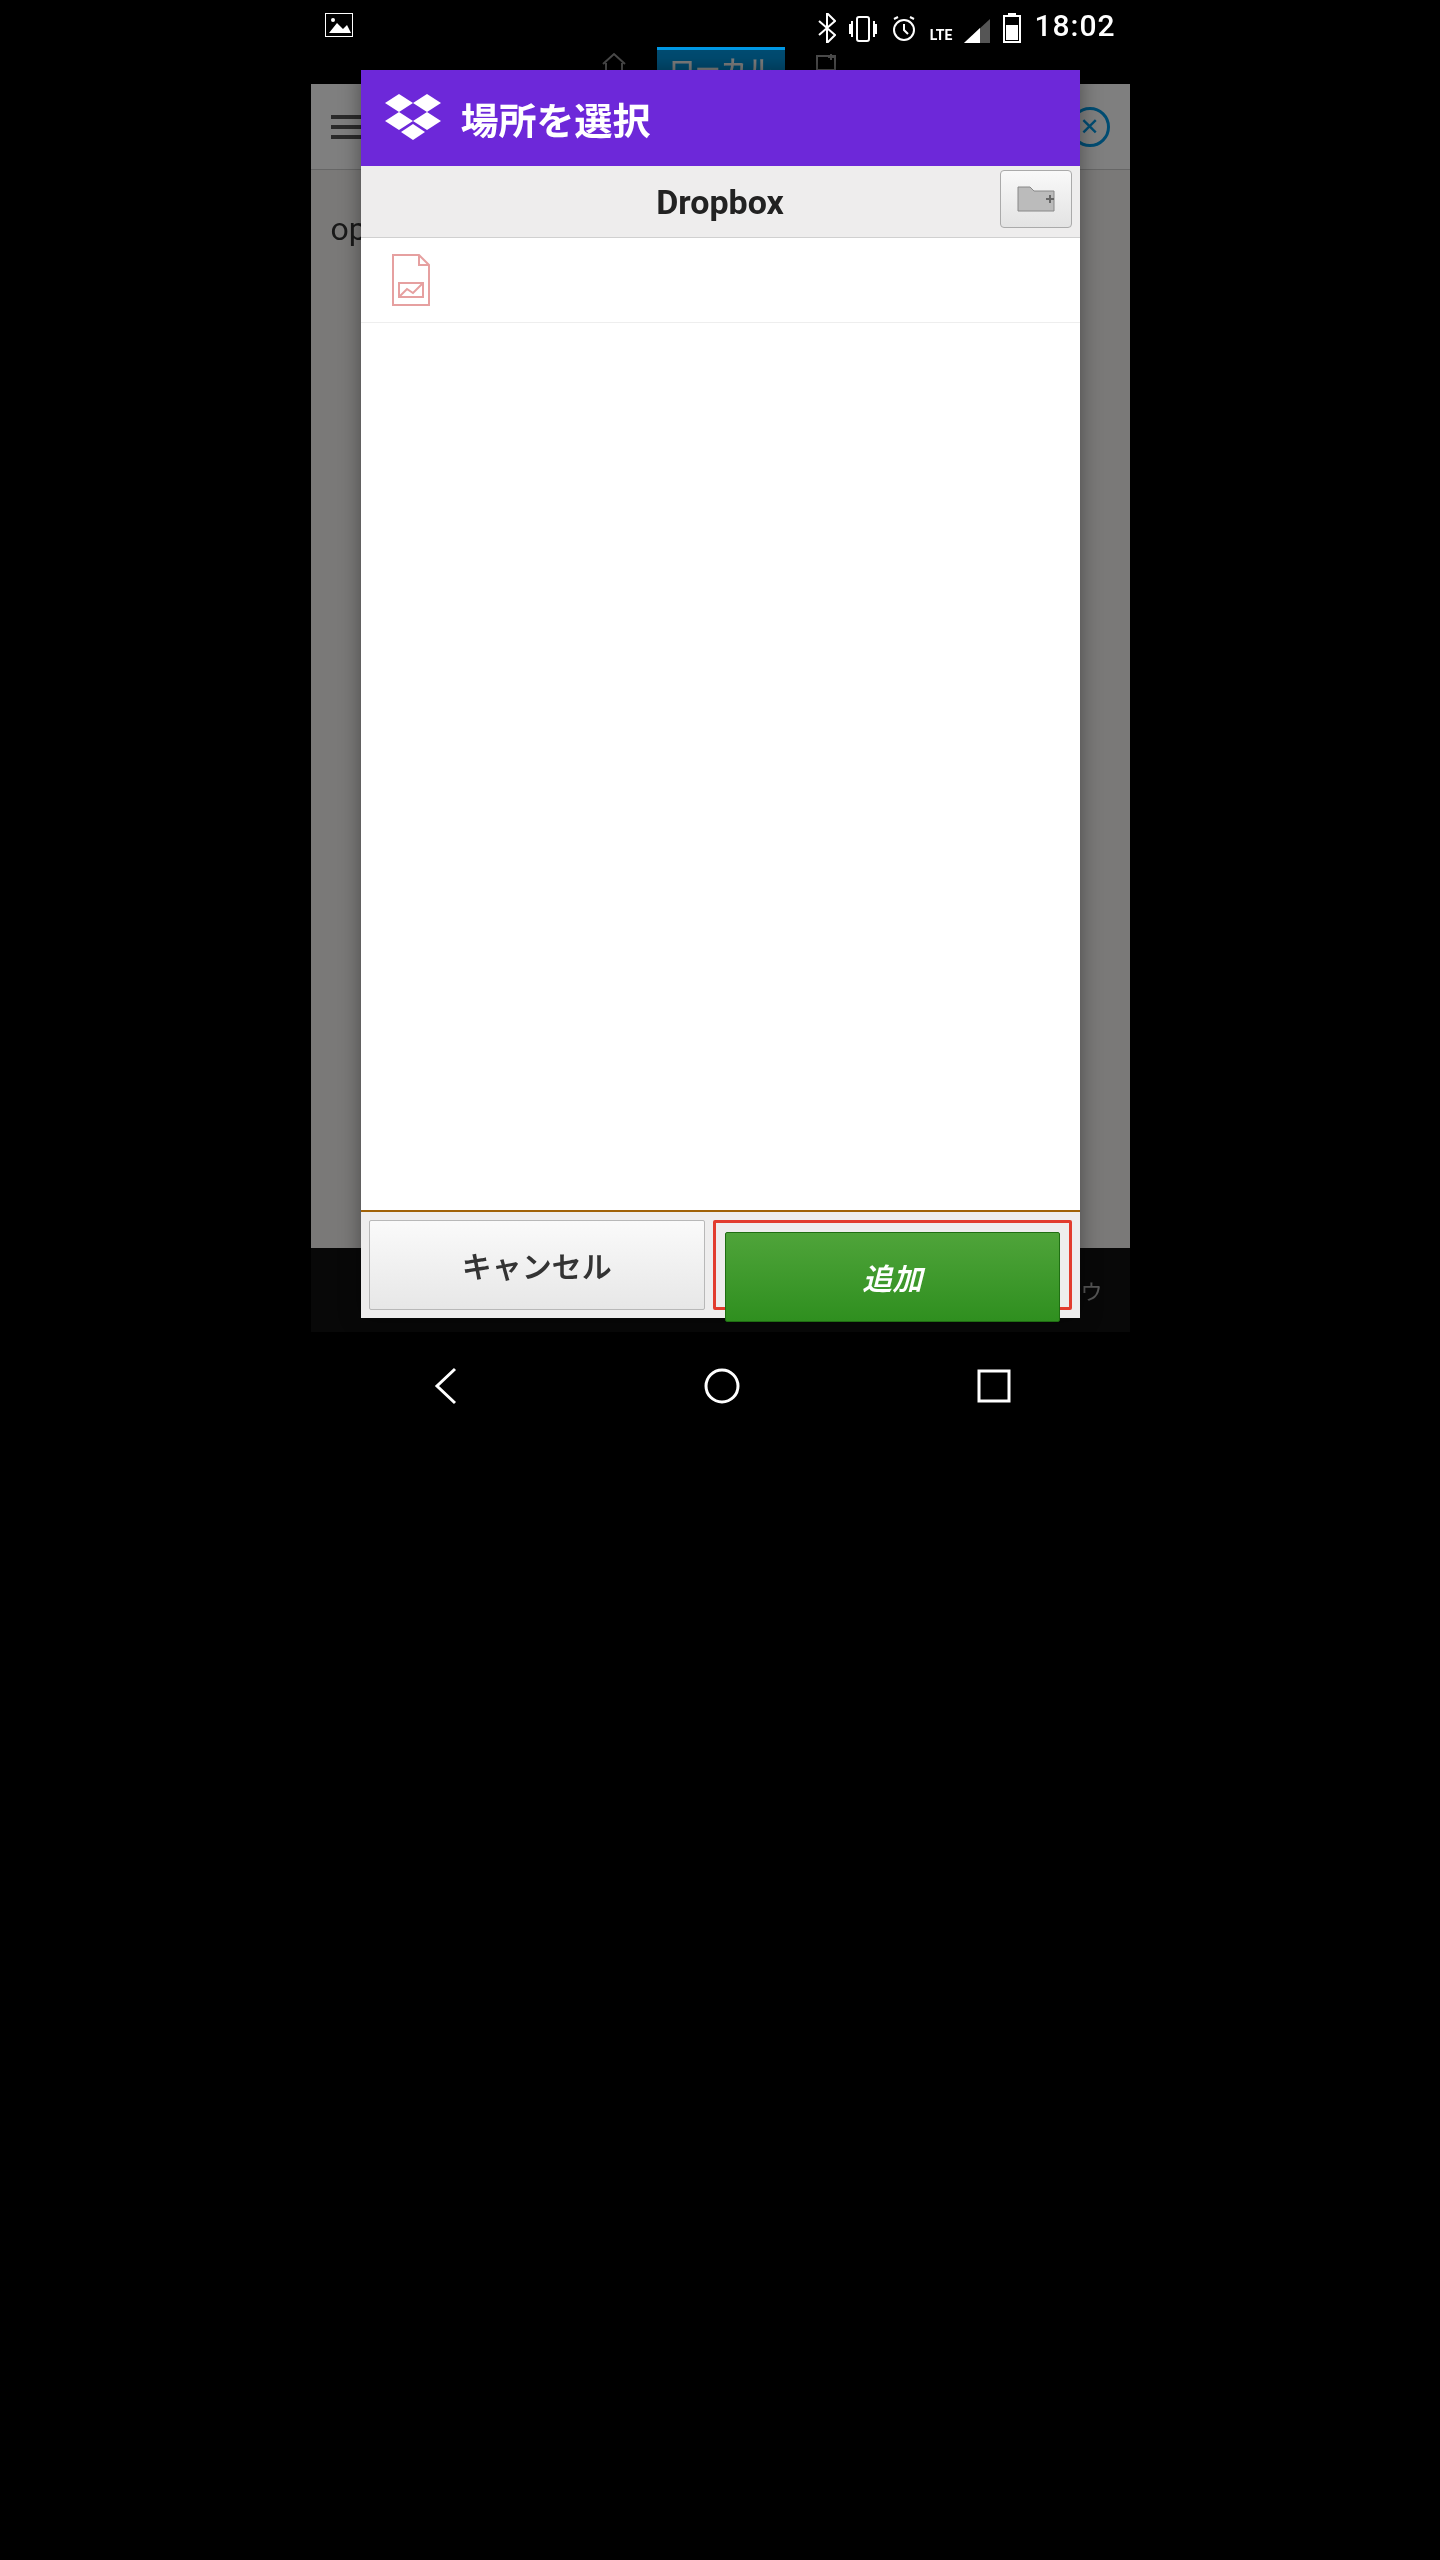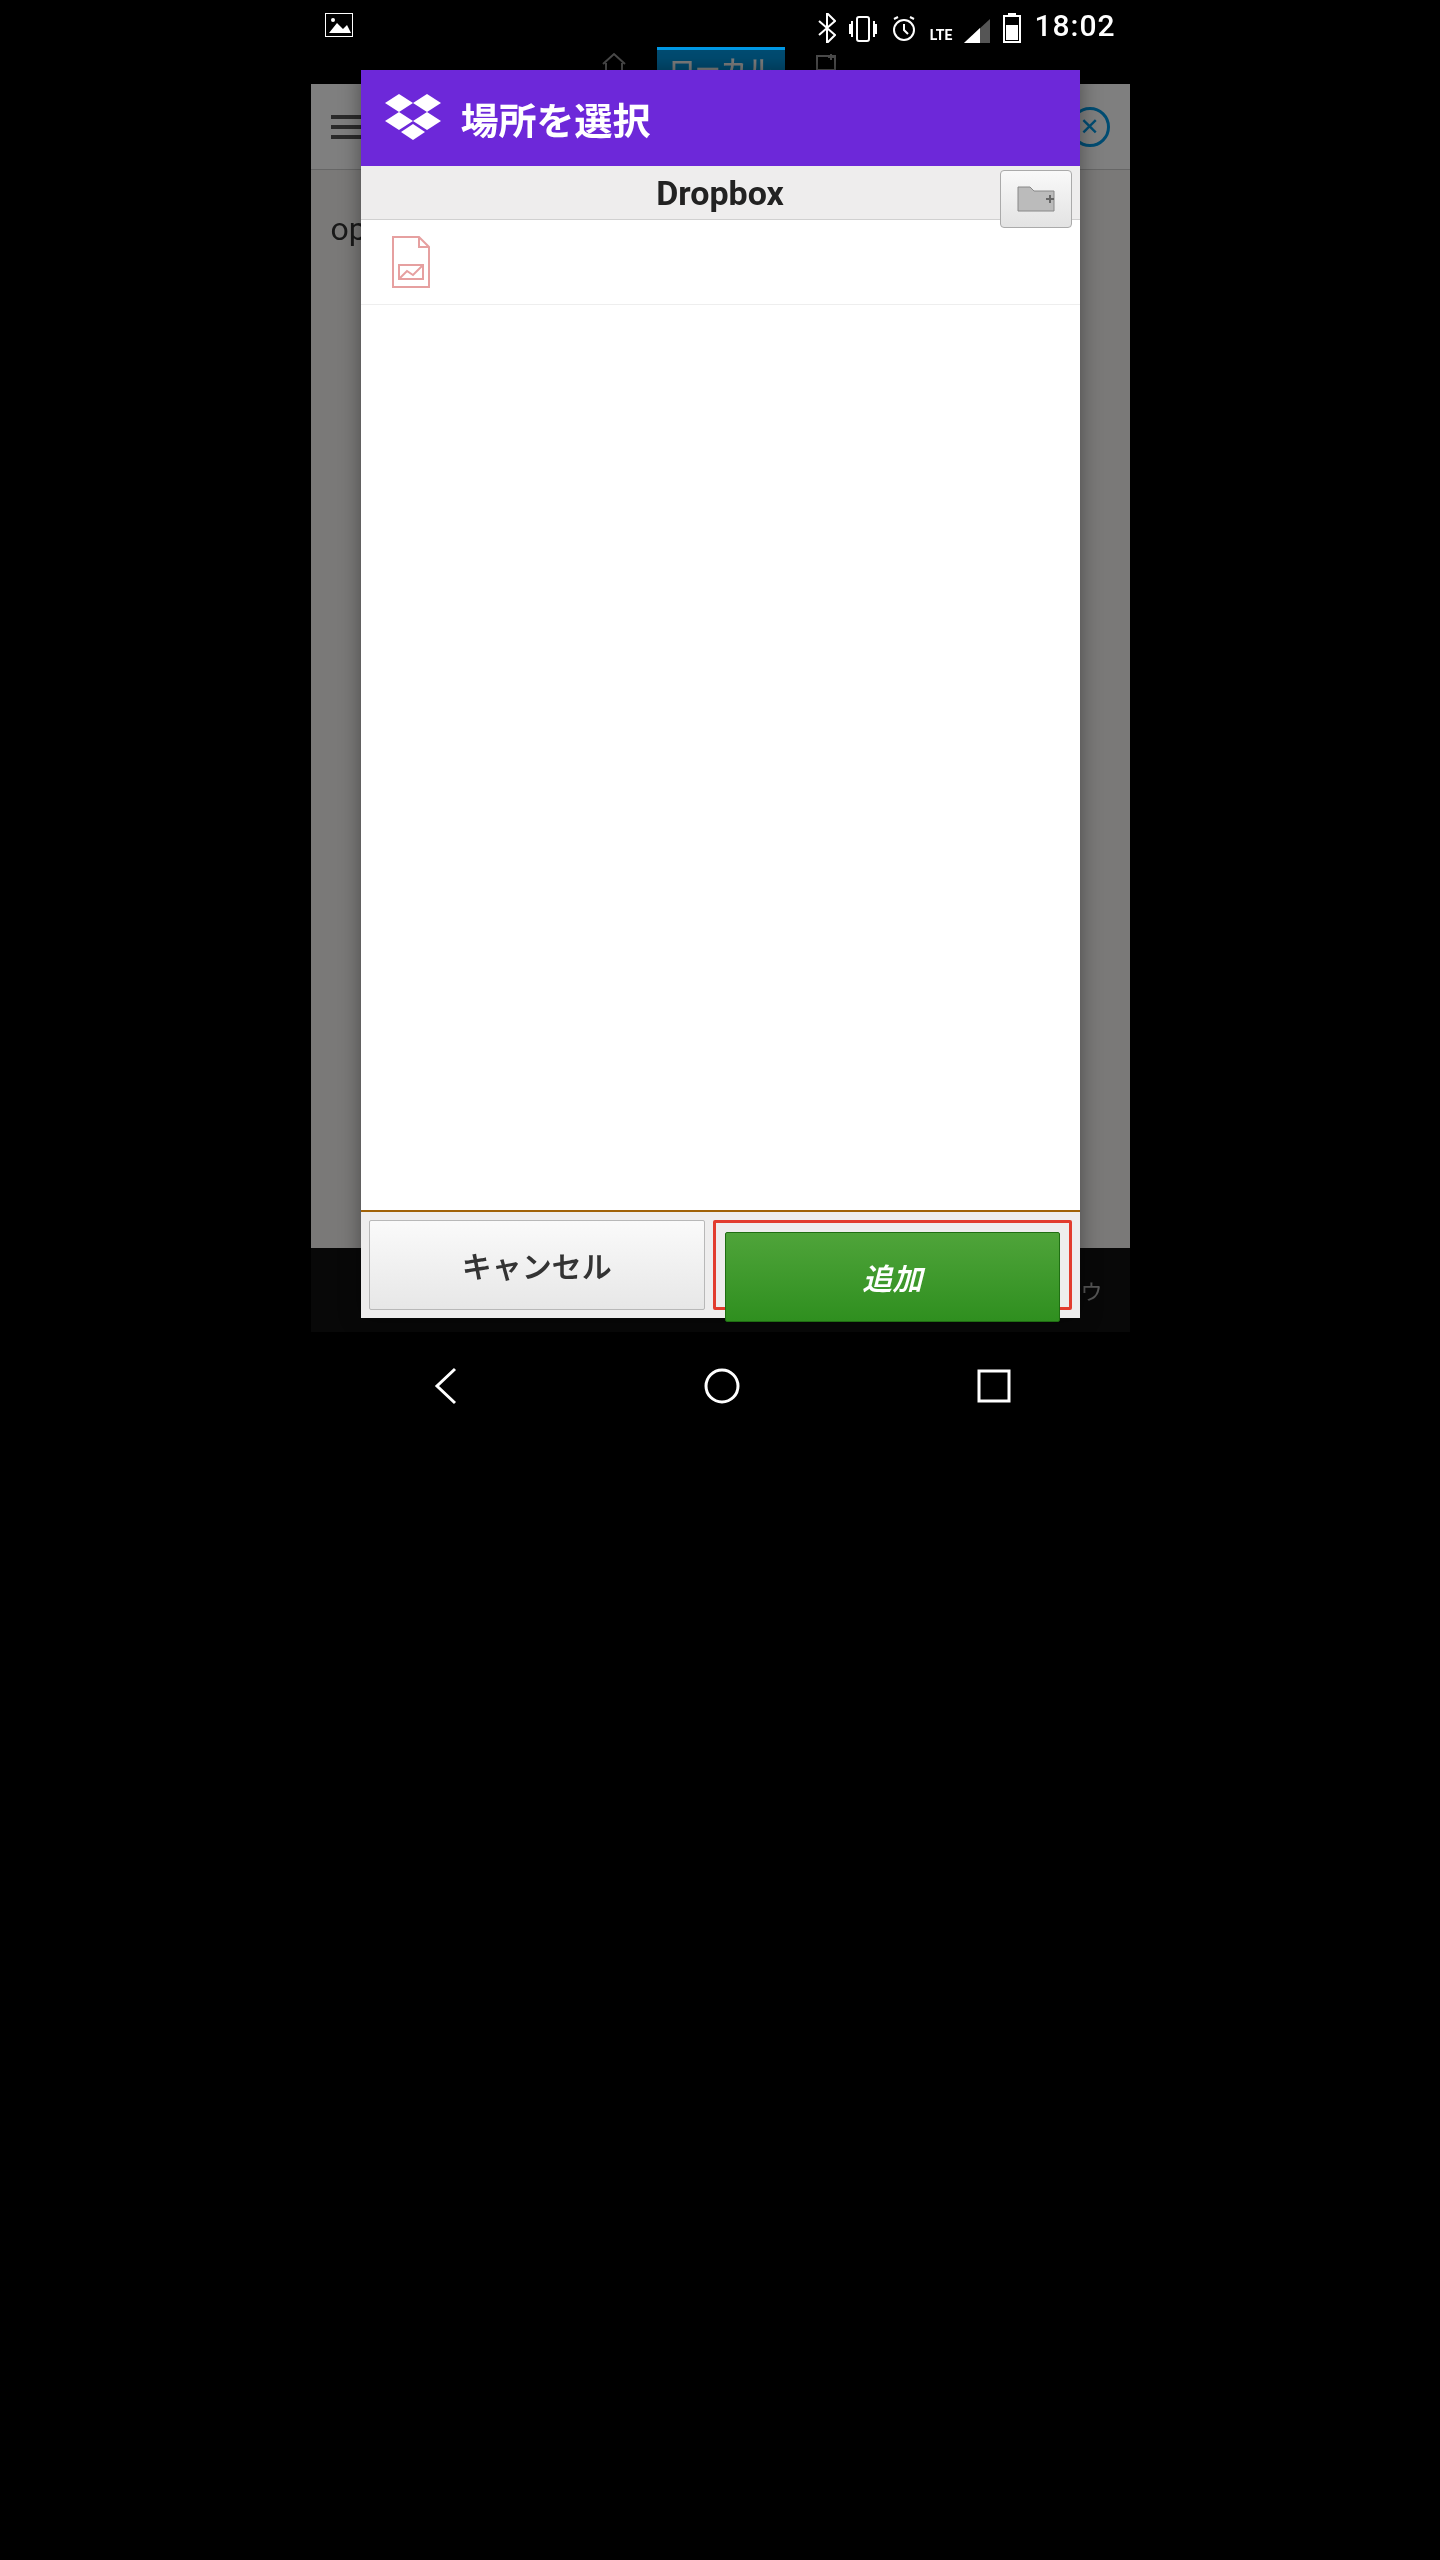--- a/index.html
+++ b/index.html
@@ -72,21 +72,21 @@
     box-shadow: 0 0 20px rgba(0,0,0,.4);
   }
   .dlg-header {
     background: #6d28d9; height: 96px; display: flex; align-items: center; padding: 0 24px;
     color: #fff; gap: 20px;
   }
   .dlg-header .title { font-size: 38px; font-weight: 700; }
   .dropbox-icon svg { display: block; }
 
   .dlg-path {
-    height: 54px; background: #eeeded; border-bottom: 1px solid #d0d0d0;
+    height: 72px; background: #eeeded; border-bottom: 1px solid #d0d0d0;
     display: flex; align-items: center; position: relative;
   }
   .dlg-path .crumb {
     flex: 1; text-align: center; font-size: 34px; font-weight: 700; color: #222;
   }
   .new-folder-btn {
     position: absolute; right: 8px; top: 4px; width: 72px; height: 58px;
     background: linear-gradient(#f9f9f9,#e3e3e3); border: 1px solid #aaa; border-radius: 4px;
     display: flex; align-items: center; justify-content: center;
   }

